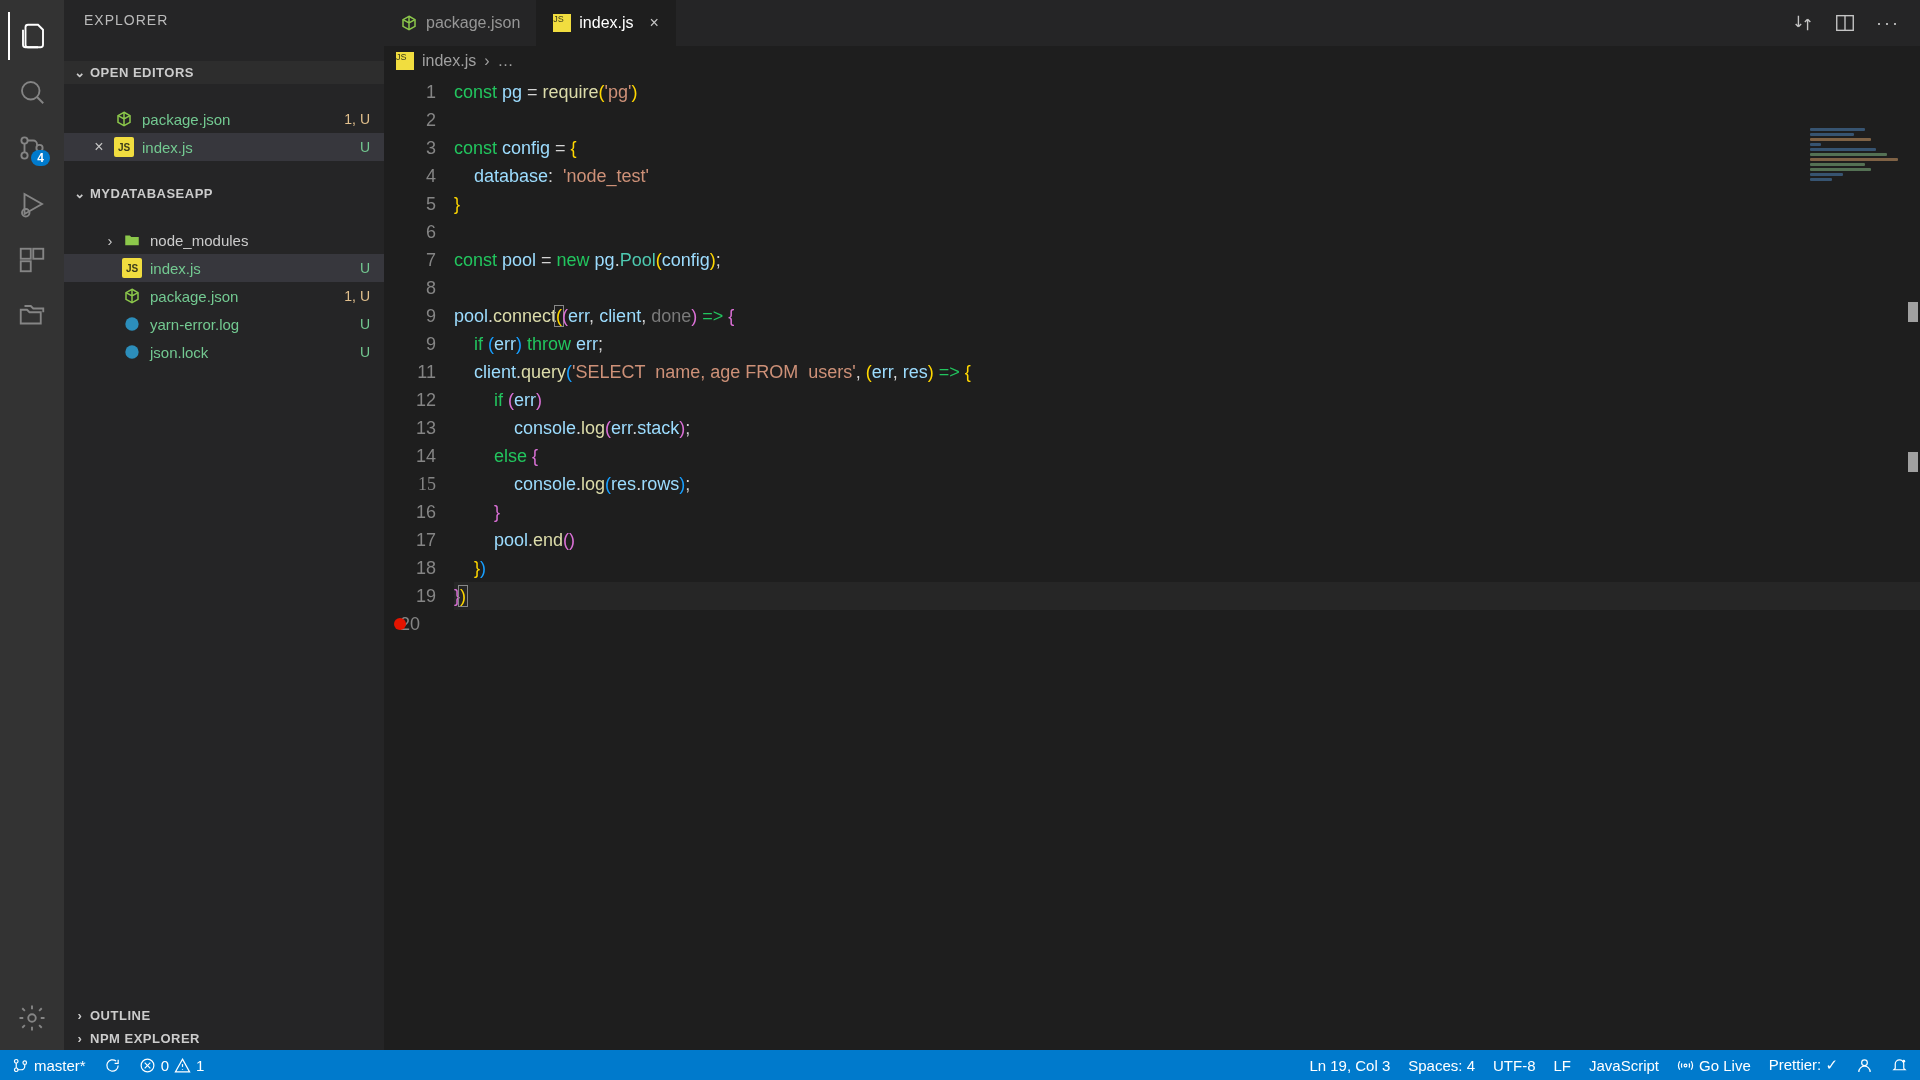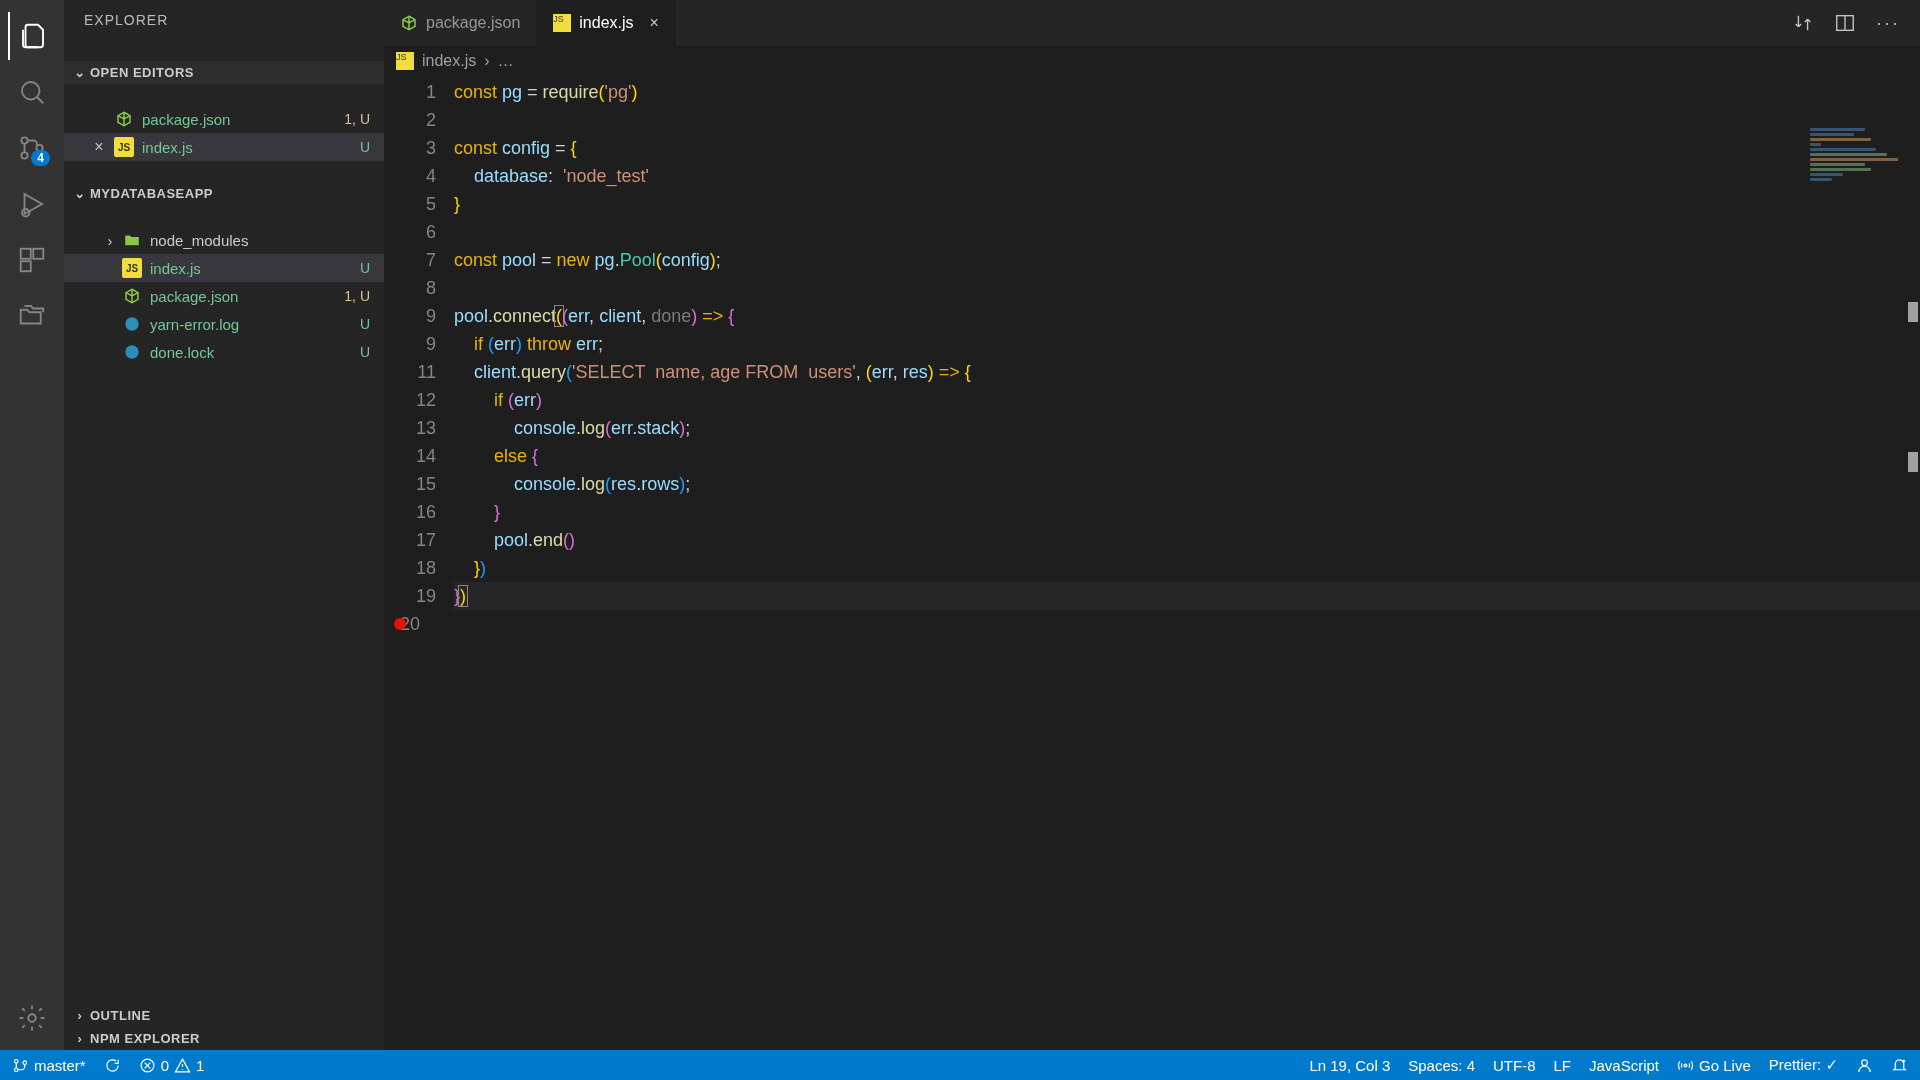--- a/index.html
+++ b/index.html
@@ -50,21 +50,21 @@
 .tab-actions .dots { color:#c5c5c5; font-size:18px; letter-spacing:2px; cursor:pointer; }
 
 .breadcrumb { display:flex; align-items:center; padding:6px 12px; font-size:16px; color:#a0a0a0; gap:8px; }
 .breadcrumb .fico { width:18px; height:18px; font-size:9px; }
 
 .code-area { flex:1; display:flex; font-family:'SF Mono',Menlo,Consolas,monospace; font-size:18px; line-height:28px; position:relative; }
 .gutter { width:70px; text-align:right; color:#858585; padding-right:18px; padding-top:2px; user-select:none; }
 .gutter .ln { height:28px; }
 .code { flex:1; padding-top:2px; white-space:pre; color:#d4d4d4; }
 .code .cl { height:28px; }
-.tok-kw { color:#eab308; }
+.tok-kw { color:#22c55e; }
 .tok-var { color:#9cdcfe; }
 .tok-fn { color:#dcdcaa; }
 .tok-str { color:#ce9178; }
 .tok-type { color:#4ec9b0; }
 .tok-prop { color:#9cdcfe; }
 .tok-punc { color:#d4d4d4; }
 .tok-op { color:#d4d4d4; }
 .tok-param { color:#9cdcfe; }
 .tok-paramfade { color:#7a7a7a; }
 .bracket-y { color:#ffd700; }
@@ -209,21 +209,21 @@
           <span class="label green">yarn-error.log</span>
           <span class="status">U</span>
         </div>
         <div class="tree-item indent1">
           <span class="chev2"></span>
           <span class="fico yarn">
             <svg width="16" height="16" viewBox="0 0 24 24" fill="#2c8ebb">
               <circle cx="12" cy="12" r="10"></circle>
             </svg>
           </span>
-          <span class="label green">done.lock</span>
+          <span class="label green">json.lock</span>
           <span class="status">U</span>
         </div>
       </div>
 
     <div class="sidebar-bottom">
       <div class="section-hdr">
         <span class="chev">›</span>
         <span>OUTLINE</span>
       </div>
       <div class="section-hdr">
@@ -277,21 +277,21 @@
           <div class="ln" style="position: relative;">5</div>
           <div class="ln" style="position: relative;">6</div>
           <div class="ln" style="position: relative;">7</div>
           <div class="ln" style="position: relative;">8</div>
           <div class="ln" style="position: relative;">9</div>
           <div class="ln" style="position: relative;">9</div>
           <div class="ln" style="position: relative;">11</div>
           <div class="ln" style="position: relative;">12</div>
           <div class="ln" style="position: relative;">13</div>
           <div class="ln" style="position: relative;">14</div>
-          <div class="ln" style="position: relative;">15</div>
+          <div class="ln" style="position: relative; font-family: Liberation Serif, serif;">15</div>
           <div class="ln" style="position: relative;">16</div>
           <div class="ln" style="position: relative;">17</div>
           <div class="ln" style="position: relative;">18</div>
           <div class="ln" style="position: relative;">19</div>
           <div class="ln" style="position: relative; text-align: center;">20<span class="breakpoint-dot" style="top: 8px;"></span></div>
         </div>
       <div class="code" id="code"><div class="cl"><span class="tok-kw">const </span><span class="tok-var">pg</span><span class="tok-op"> = </span><span class="tok-fn">require</span><span class="bracket-y">(</span><span class="tok-str">'pg'</span><span class="bracket-y">)</span></div><div class="cl"></div><div class="cl"><span class="tok-kw">const </span><span class="tok-var">config</span><span class="tok-op"> = </span><span class="bracket-y">{</span></div><div class="cl"><span>    </span><span class="tok-prop">database</span><span class="tok-punc">:  </span><span class="tok-str">'node_test'</span></div><div class="cl"><span class="bracket-y">}</span></div><div class="cl"></div><div class="cl"><span class="tok-kw">const </span><span class="tok-var">pool</span><span class="tok-op"> = </span><span class="tok-kw">new </span><span class="tok-var">pg</span><span class="tok-punc">.</span><span class="tok-type">Pool</span><span class="bracket-y">(</span><span class="tok-var">config</span><span class="bracket-y">)</span><span class="tok-punc">;</span></div><div class="cl"></div><div class="cl"><span class="tok-var">pool</span><span class="tok-punc">.</span><span class="tok-fn">connect</span><span class="bracket-y bracket-match">(</span><span class="bracket-p">(</span><span class="tok-param">err</span><span class="tok-punc">, </span><span class="tok-param">client</span><span class="tok-punc">, </span><span class="tok-paramfade">done</span><span class="bracket-p">)</span><span class="tok-kw"> =&gt; </span><span class="bracket-p">{</span></div><div class="cl"><span>    </span><span class="tok-kw">if</span><span class="tok-punc"> </span><span class="bracket-b">(</span><span class="tok-var">err</span><span class="bracket-b">)</span><span class="tok-kw"> throw </span><span class="tok-var">err</span><span class="tok-punc">;</span></div><div class="cl"><span>    </span><span class="tok-var">client</span><span class="tok-punc">.</span><span class="tok-fn">query</span><span class="bracket-b">(</span><span class="tok-str">'SELECT  name, age FROM  users'</span><span class="tok-punc">, </span><span class="bracket-y">(</span><span class="tok-param">err</span><span class="tok-punc">, </span><span class="tok-param">res</span><span class="bracket-y">)</span><span class="tok-kw"> =&gt; </span><span class="bracket-y">{</span></div><div class="cl"><span>        </span><span class="tok-kw">if</span><span class="tok-punc"> </span><span class="bracket-p">(</span><span class="tok-var">err</span><span class="bracket-p">)</span></div><div class="cl"><span>            </span><span class="tok-var">console</span><span class="tok-punc">.</span><span class="tok-fn">log</span><span class="bracket-p">(</span><span class="tok-var">err</span><span class="tok-punc">.</span><span class="tok-var">stack</span><span class="bracket-p">)</span><span class="tok-punc">;</span></div><div class="cl"><span>        </span><span class="tok-kw">else</span><span class="tok-punc"> </span><span class="bracket-p">{</span></div><div class="cl"><span>            </span><span class="tok-var">console</span><span class="tok-punc">.</span><span class="tok-fn">log</span><span class="bracket-b">(</span><span class="tok-var">res</span><span class="tok-punc">.</span><span class="tok-var">rows</span><span class="bracket-b">)</span><span class="tok-punc">;</span></div><div class="cl"><span>        </span><span class="bracket-p">}</span></div><div class="cl"><span>        </span><span class="tok-var">pool</span><span class="tok-punc">.</span><span class="tok-fn">end</span><span class="bracket-p">(</span><span class="bracket-p">)</span></div><div class="cl"><span>    </span><span class="bracket-y">}</span><span class="bracket-b">)</span></div><div class="cl cursor-line"><span class="bracket-p">}</span><span class="bracket-y bracket-match">)</span></div><div class="cl"></div></div>
       <div class="minimap">
         <div class="ml" style="background:#3a5a7a;width:50%"></div>
         <div class="ml" style="background:#3a5a7a;width:40%"></div>

